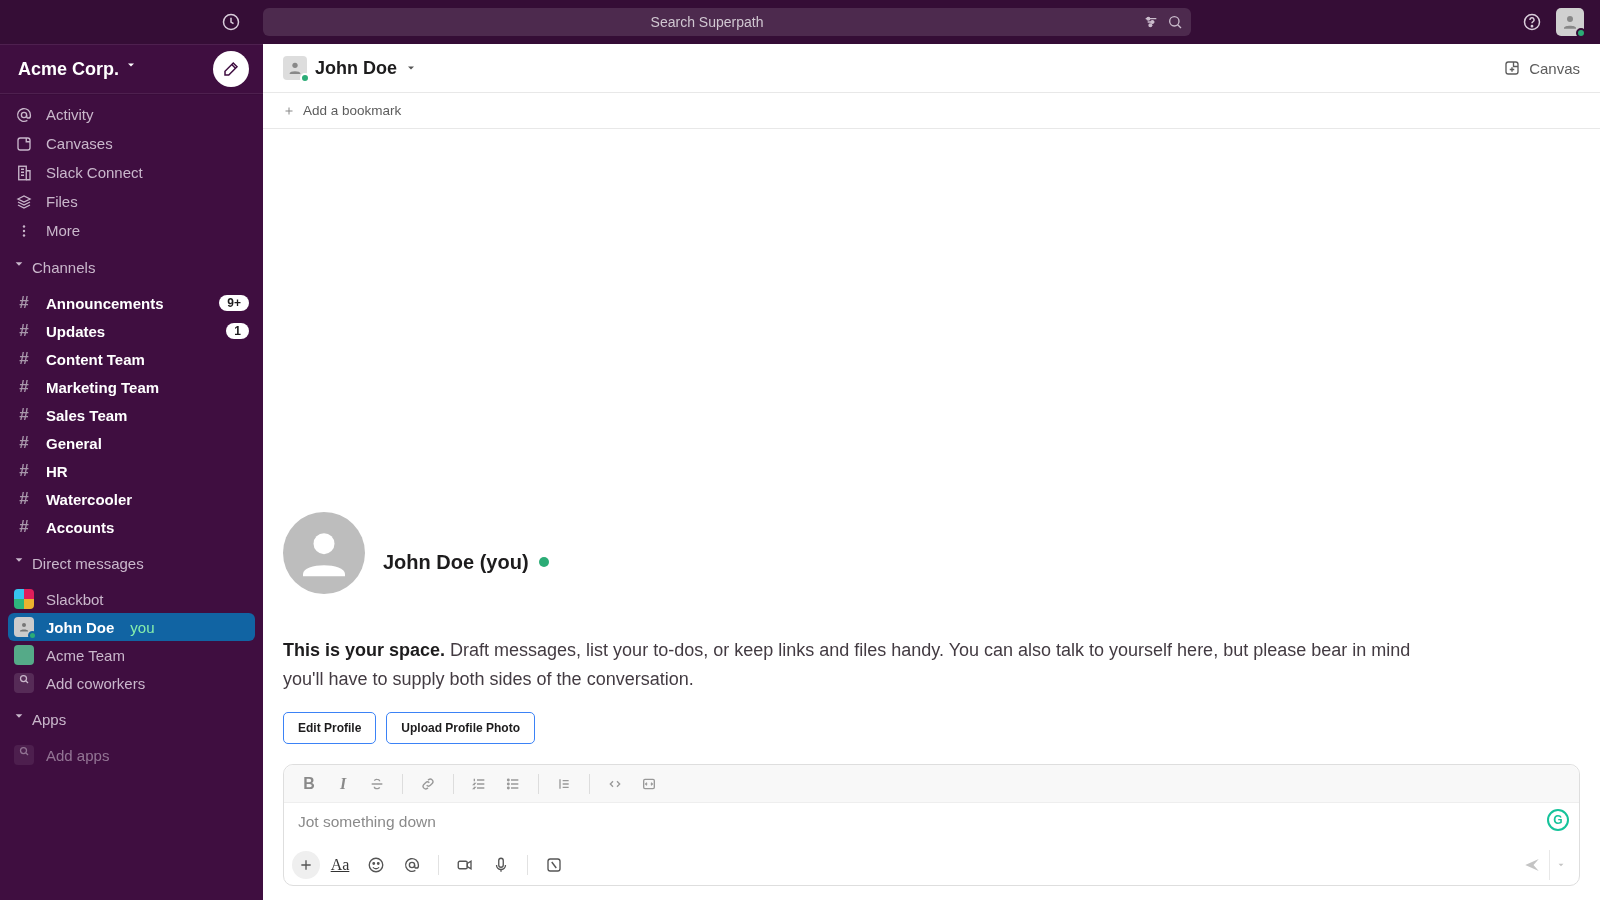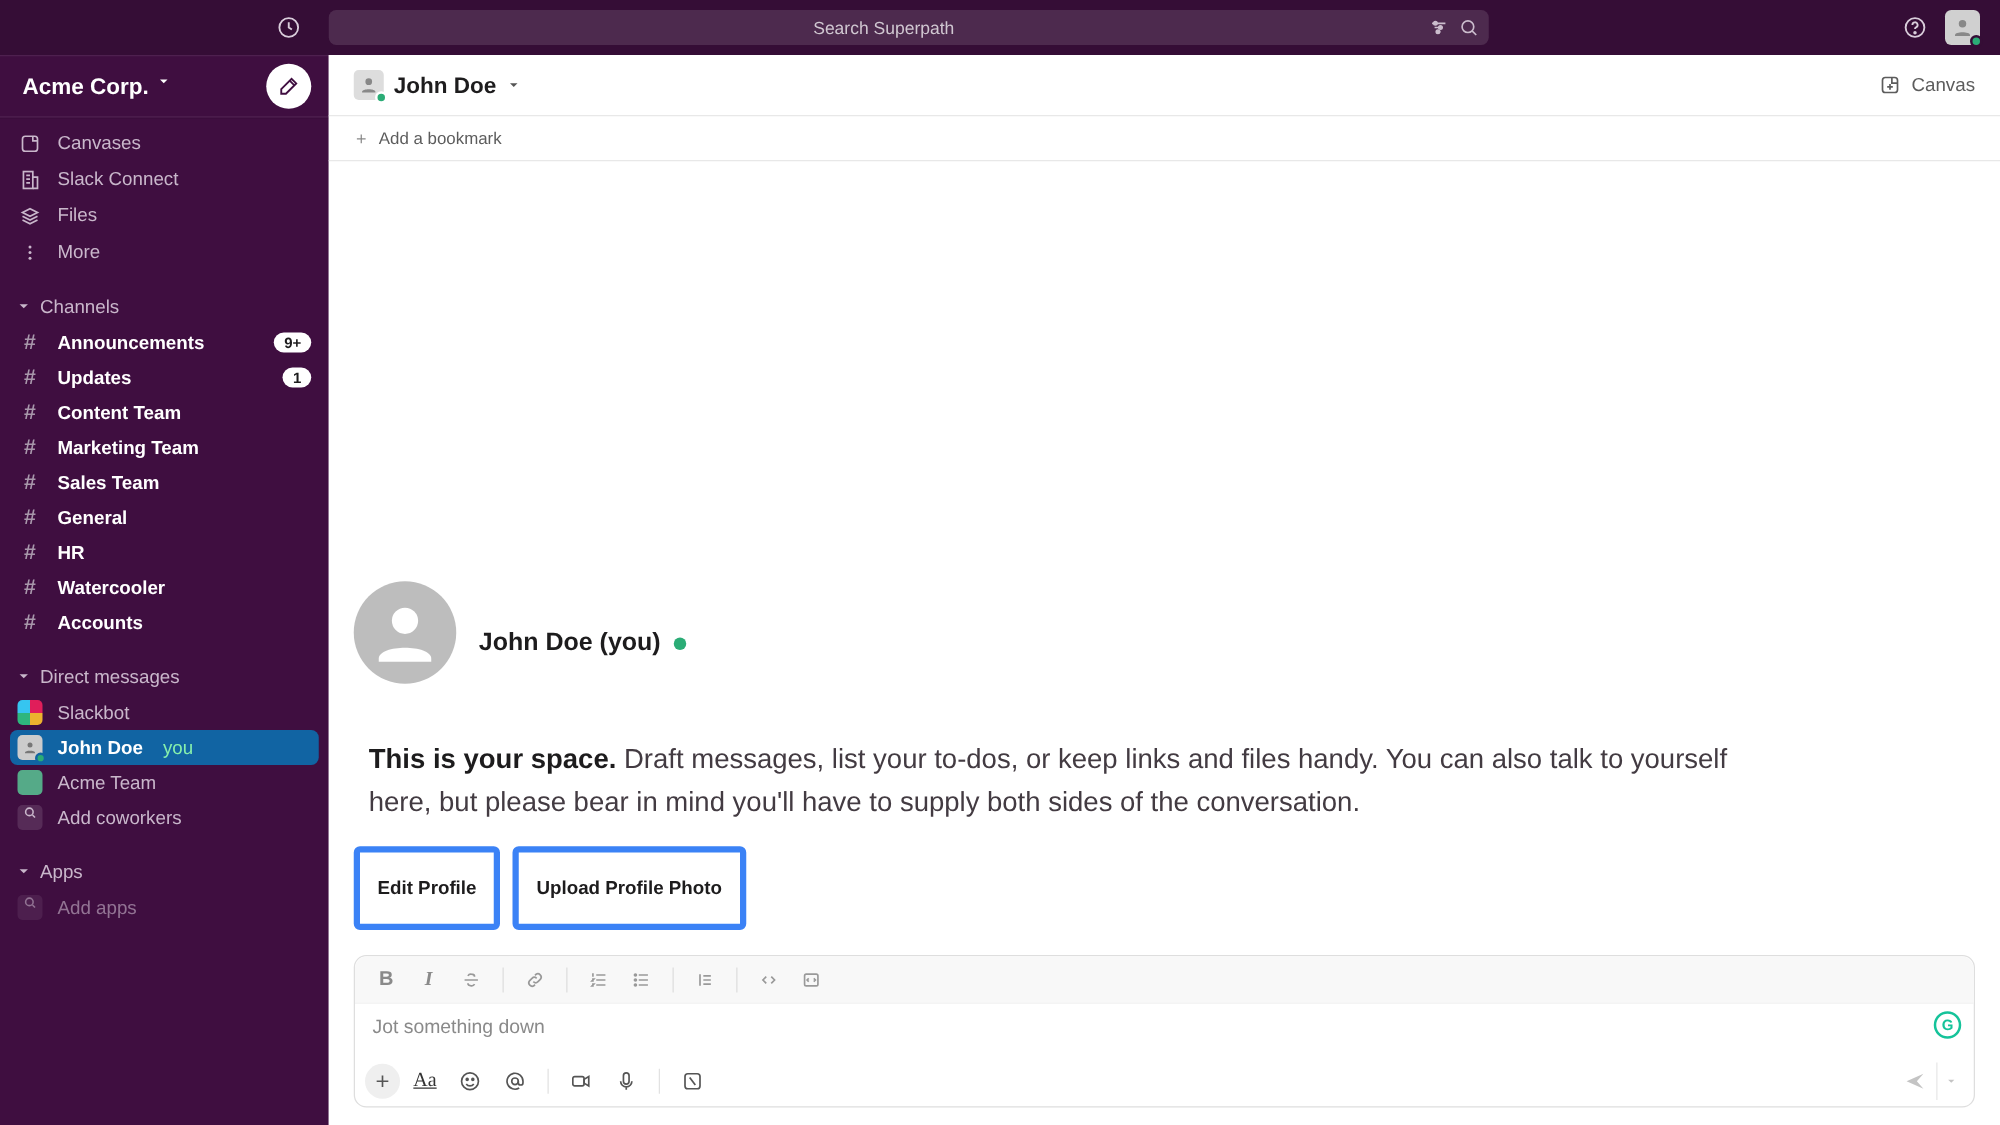--- a/index.html
+++ b/index.html
@@ -16,21 +16,21 @@
   .avatar-sm .presence { position:absolute; right:-2px; bottom:-2px; width:10px; height:10px; border-radius:50%; background:#2BAC76; border:2px solid #350d36; }
 
   .main { flex:1; display:flex; min-height:0; }
   .sidebar { width:263px; background:#3F0E40; color:#C9B7CB; display:flex; flex-direction:column; font-size:15px; }
   .ws-header { height:50px; display:flex; align-items:center; padding:0 14px 0 18px; justify-content:space-between; border-top:1px solid rgba(255,255,255,0.08); border-bottom:1px solid rgba(255,255,255,0.08); box-shadow: 0 1px 0 rgba(0,0,0,0.08);}
   .ws-name { color:#fff; font-weight:800; font-size:18px; display:flex; align-items:flex-start; gap:6px;}
   .compose-btn { width:36px; height:36px; background:#fff; border-radius:50%; display:flex; align-items:center; justify-content:center; }
   .sb-scroll { flex:1; overflow-y:auto; padding-top:6px; }
   .sb-item { height:29px; display:flex; align-items:center; padding:0 14px 0 14px; gap:12px; cursor:pointer; }
   .sb-item .ic { width:20px; display:flex; justify-content:center; }
-  .sb-head { height:30px; display:flex; align-items:center; padding:0 14px; gap:8px; color:#C9B7CB; cursor:pointer; margin-top:14px; font-size:15px; }
+  .sb-head { height:30px; display:flex; align-items:flex-start; padding:0 14px; gap:8px; color:#C9B7CB; cursor:pointer; margin-top:14px; font-size:15px; }
   .sb-head svg { flex-shrink:0; }
   .ch-item { height:28px; display:flex; align-items:center; padding:0 14px 0 14px; gap:12px; cursor:pointer; font-weight:700; color:#fff;}
   .ch-item.muted { font-weight:400; color:#C9B7CB;}
   .ch-item .hash, .ch-item .ic { width:20px; display:flex; justify-content:center; color:#A897AB; font-size:17px;}
   .ch-item .badge { margin-left:auto; background:#E8E8E8; color:#1d1c1d; border-radius:10px; font-size:12px; font-weight:700; padding:1px 8px; }
   .ch-item.badged .badge { background:#fff; }
   .ch-item.active { background:#1164A3; color:#fff; border-radius:6px; margin:0 8px; padding:0 6px;}
   .ch-item.active .ic, .ch-item.active .hash { color:#cfe4f5;}
   .ch-item .you { color:#86efac; font-weight:400; margin-left:4px;}
   .dm-av { width:20px; height:20px; border-radius:4px; background:#777; display:flex; align-items:center; justify-content:center; font-size:10px; position:relative;}
@@ -43,24 +43,24 @@
   .ch-title .hd-av { width:24px; height:24px; border-radius:4px; background:#ddd; display:flex; align-items:center; justify-content:center; position:relative;}
   .hd-av .presence { position:absolute; right:-3px; bottom:-3px; width:10px; height:10px; border-radius:50%; background:#2BAC76; border:2px solid #fff;}
   .canvas-btn { display:flex; align-items:center; gap:8px; color:#5c5c5c; font-size:15px; cursor:pointer;}
   .bm-bar { height:36px; border-bottom:1px solid #e8e8e8; display:flex; align-items:center; padding:0 20px; color:#5c5c5c; font-size:13.5px; gap:8px;}
   .body { flex:1; display:flex; flex-direction:column; justify-content:flex-end; padding:0 20px 14px 20px; min-height:0;}
   .intro { padding-bottom:20px; }
   .big-av { width:82px; height:82px; border-radius:50%; background:#bdbdbd; display:flex; align-items:center; justify-content:center; margin-bottom:18px;}
   .intro-row { display:flex; align-items:center; gap:18px; margin-bottom:24px;}
   .intro-name { font-size:20px; font-weight:800; color:#1d1c1d; display:flex; align-items:center; gap:10px;text-align:center;}
   .dot { width:10px; height:10px; border-radius:50%; background:#2BAC76; display:inline-block;}
-  .intro-text { font-size:22px; line-height:1.6; color:#433b42; max-width:1130px;margin-left:12px; }
+  .intro-text { font-size:18px; line-height:1.6; color:#433b42; max-width:1130px; }
   .intro-text b { color:#1d1c1d; font-weight:700;}
   .btn-row { display:flex; gap:10px; margin-top:18px;}
-  .btn { border:5px solid #3b82f6; background:#fff; border-radius:5px; padding:20px 14px; font-size:15px; font-weight:600; color:#1d1c1d; cursor:pointer;}
+  .btn { border:1px solid #3b82f6; background:#fff; border-radius:5px; padding:8px 14px; font-size:12px; font-weight:600; color:#1d1c1d; cursor:pointer;}
   .composer { border:1px solid #dedede; border-radius:10px; display:flex; flex-direction:column; }
   .fmt-row { height:38px; border-bottom:1px solid #eee; background:#f8f8f8; border-radius:10px 10px 0 0; display:flex; align-items:center; padding:0 10px; gap:4px;}
   .fmt-btn { width:30px; height:30px; display:flex; align-items:center; justify-content:center; border-radius:4px; color:#8a8a8a; font-weight:600; }
   .fmt-sep { width:1px; height:20px; background:#ddd; margin:0 6px;}
   .input-row { min-height:42px; padding:10px 14px; color:#8a8a8a; font-size:15.5px; position:relative;}
   .gram { position:absolute; right:10px; top:6px; width:22px; height:22px; border-radius:50%; background:#fff; border:2px solid #15C39A; display:flex; align-items:center; justify-content:center; color:#15C39A; font-weight:700; font-size:12px;}
   .act-row { height:40px; display:flex; align-items:center; padding:0 8px; gap:4px; }
   .act-btn { width:32px; height:32px; display:flex; align-items:center; justify-content:center; color:#555; border-radius:4px;}
   .act-btn.round { background:#efefef; border-radius:50%; width:28px; height:28px;}
   .act-sep { width:1px; height:20px; background:#e2e2e2; margin:0 6px;}
@@ -133,20 +133,29 @@
             <path d="M4 20h5L20 9l-5-5L4 15v5z"></path>
             <path d="M13 6l5 5"></path>
           </svg>
       </div>
     </div>
 
     <div class="sb-scroll">
       <div class="sb-item">
         <span class="ic">
             <svg width="18" height="18" viewBox="0 0 24 24" fill="none" stroke="#C9B7CB" stroke-width="1.8">
+              <circle cx="12" cy="12" r="3.5"></circle>
+              <path d="M15.5 12v1.5a2.5 2.5 0 0 0 5 0V12a8.5 8.5 0 1 0-4 7.2"></path>
+            </svg>
+          </span>
+        <span>Activity</span>
+      </div>
+      <div class="sb-item">
+        <span class="ic">
+            <svg width="18" height="18" viewBox="0 0 24 24" fill="none" stroke="#C9B7CB" stroke-width="1.8">
               <rect x="4" y="4" width="16" height="16" rx="3"></rect>
               <path d="M15 4v5h5"></path>
             </svg>
           </span>
         <span>Canvases</span>
       </div>
       <div class="sb-item">
         <span class="ic">
             <svg width="18" height="18" viewBox="0 0 24 24" fill="none" stroke="#C9B7CB" stroke-width="1.8">
               <rect x="5" y="3" width="10" height="18"></rect>

